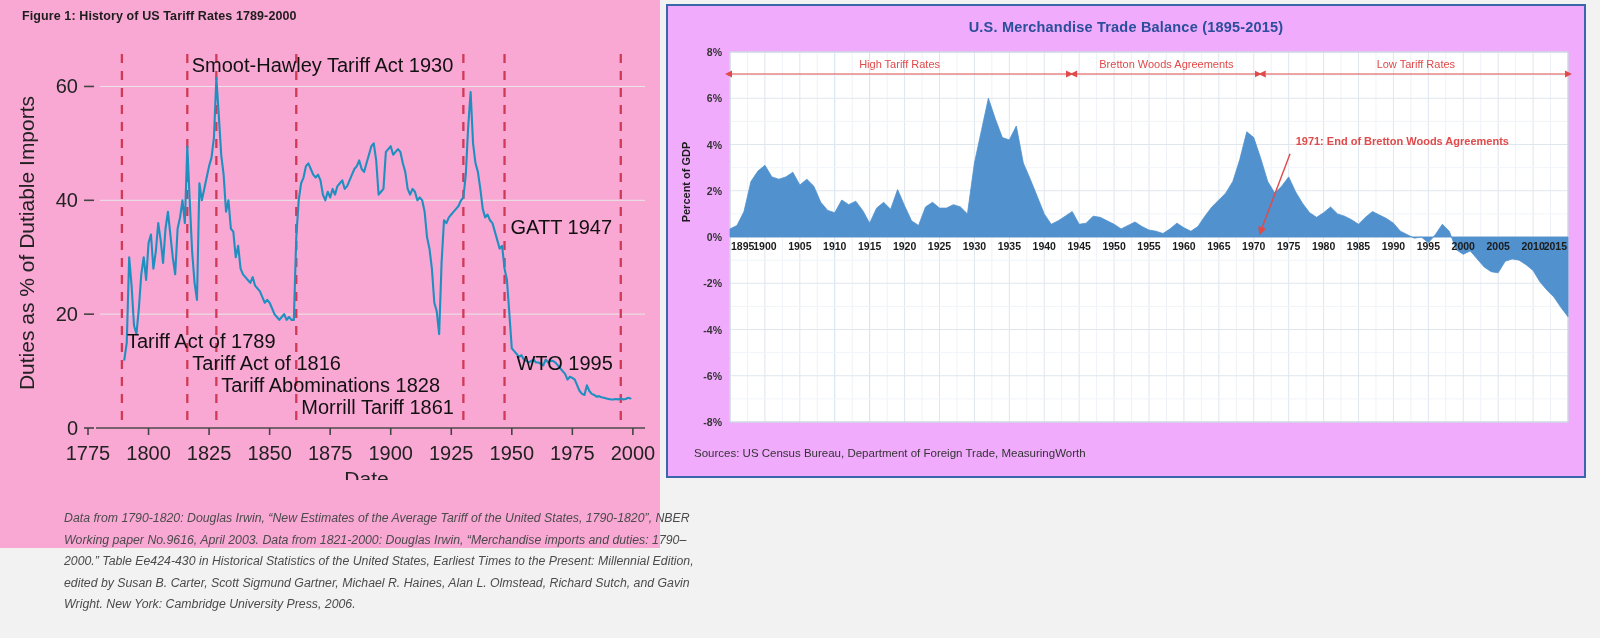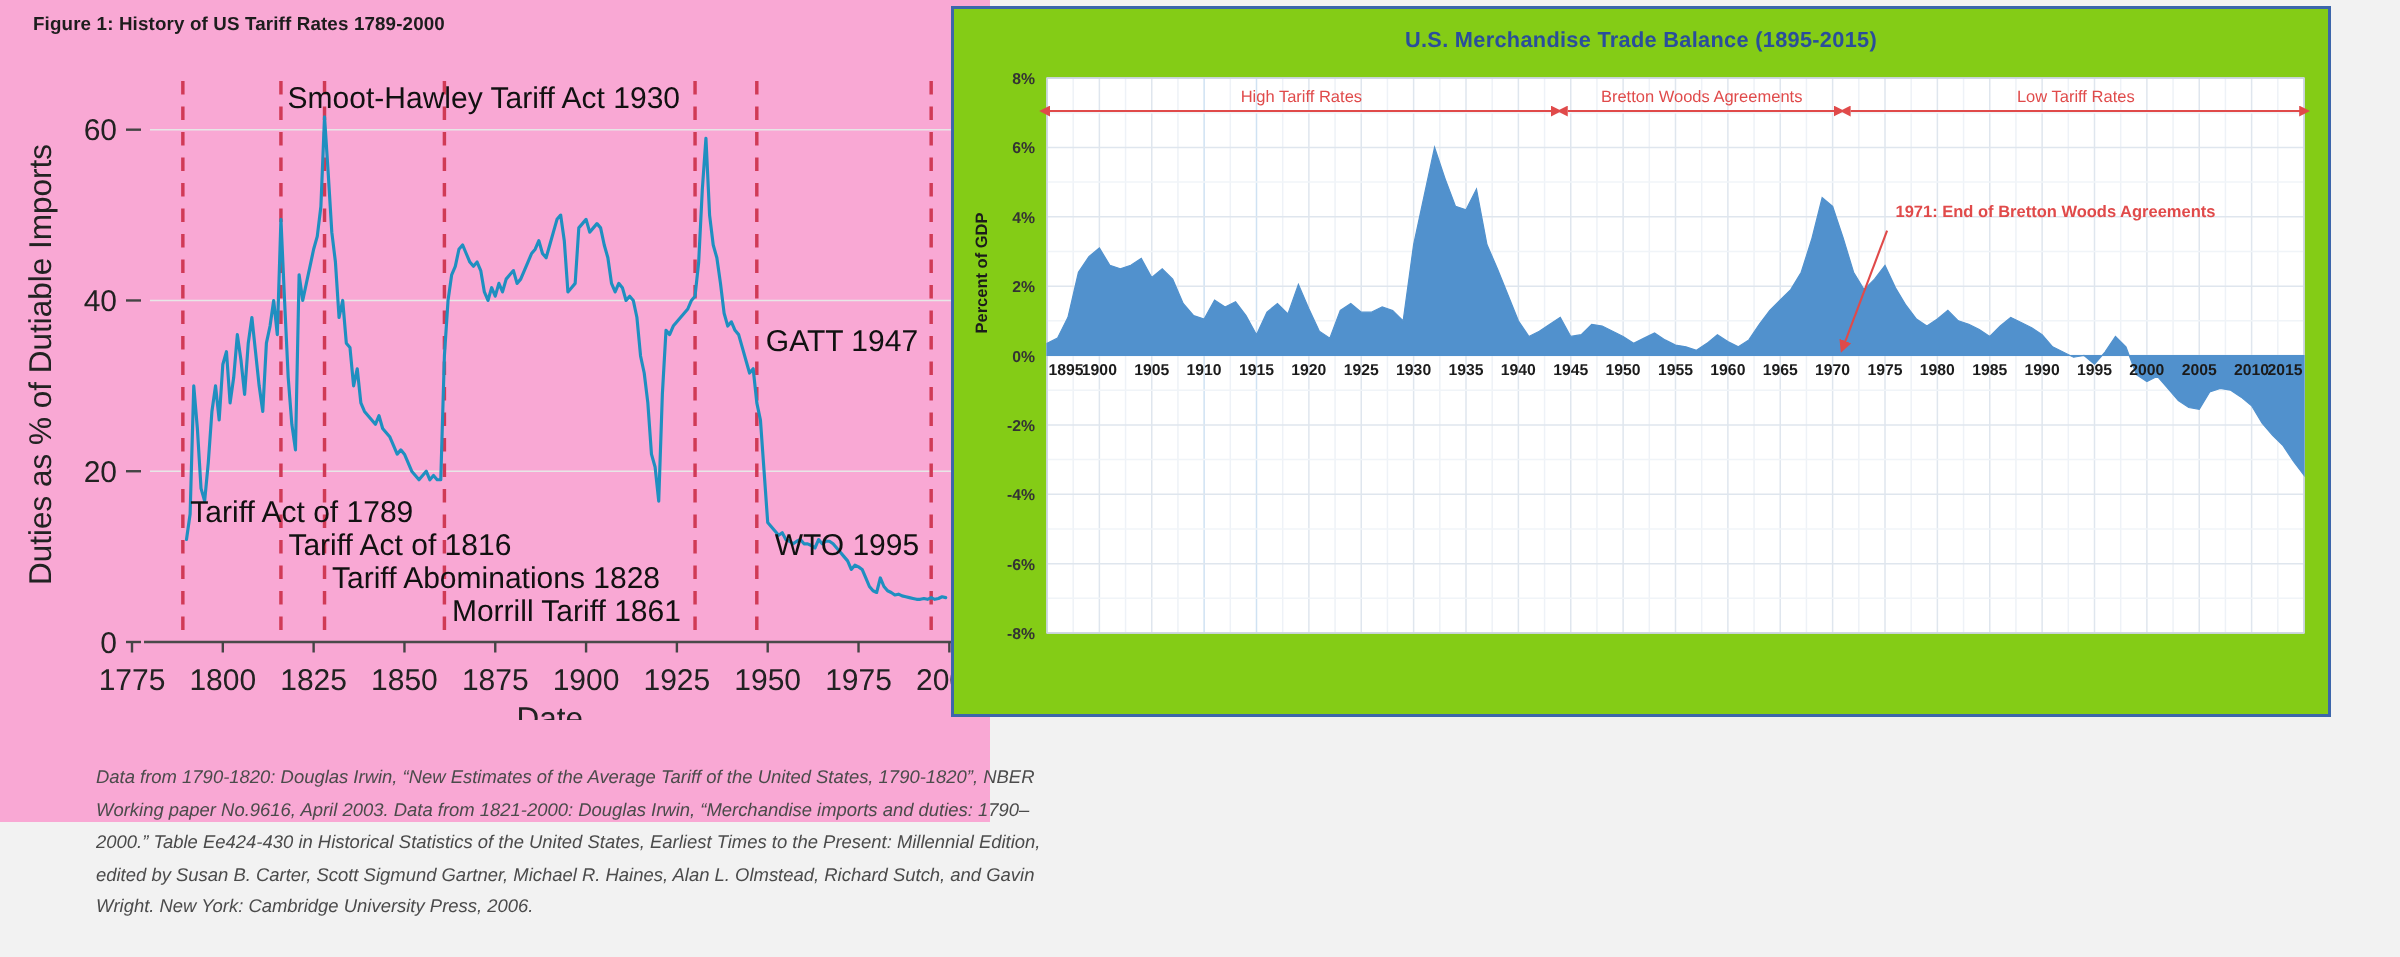--- a/index.html
+++ b/index.html
@@ -32,23 +32,23 @@
   #left-caption {
     position: absolute; left: 22px; top: 508px;
     width: 630px;
     font-size: 12.3px; font-style: italic; color: #4b4b4b;
     line-height: 21.5px;
     margin-left: 42px;
   }
 
   
   #right-panel {
-    position: absolute; left: 634px; top: 4px;
+    position: absolute; left: 666px; top: 4px;
     width: 920px; height: 474px;
-    background: #84cc16;
+    background: #f0abfc;
     border: 2px solid #3c66ab;
     box-sizing: border-box;
   }
   #right-title {
     position: absolute; left: 0; top: 13px; width: 100%;
     text-align: center;
     font-size: 14.5px; font-weight: bold; color: #2a4e9b;
     letter-spacing: .2px;
   }
   #right-chart {
@@ -251,15 +251,16 @@
           <text x="231.59166666666667" y="34" text-anchor="middle" font-size="11" fill="#e04a4a" font-family="&quot;Liberation Serif&quot;, serif">High Tariff Rates</text>
           <line x1="409.18333333333334" y1="40" x2="587.7333333333333" y2="40" stroke="#e04a4a" stroke-width="1.2" marker-start="url(#arr-s)" marker-end="url(#arr-e)"></line>
           <text x="498.45833333333337" y="34" text-anchor="middle" font-size="11" fill="#e04a4a" font-family="&quot;Liberation Serif&quot;, serif">Bretton Woods Agreements</text>
           <line x1="597.7333333333333" y1="40" x2="898" y2="40" stroke="#e04a4a" stroke-width="1.2" marker-start="url(#arr-s)" marker-end="url(#arr-e)"></line>
           <text x="747.8666666666667" y="34" text-anchor="middle" font-size="11" fill="#e04a4a" font-family="&quot;Liberation Serif&quot;, serif">Low Tariff Rates</text>
           <text x="627.6500000000001" y="110.5" text-anchor="start" font-size="11" font-weight="bold" fill="#e04a4a">1971: End of Bretton Woods Agreements</text>
           <path d="M622.0633333333336 119.75 L593.7333333333333 194.6875" stroke="#e04a4a" stroke-width="1.4" fill="none" marker-end="url(#arr-e)"></path>
         </g>
     </svg>
 
+    <div id="right-source">Sources: US Census Bureau, Department of Foreign Trade, MeasuringWorth</div>
   </div>
 
 </div>
 
 </body></html>

